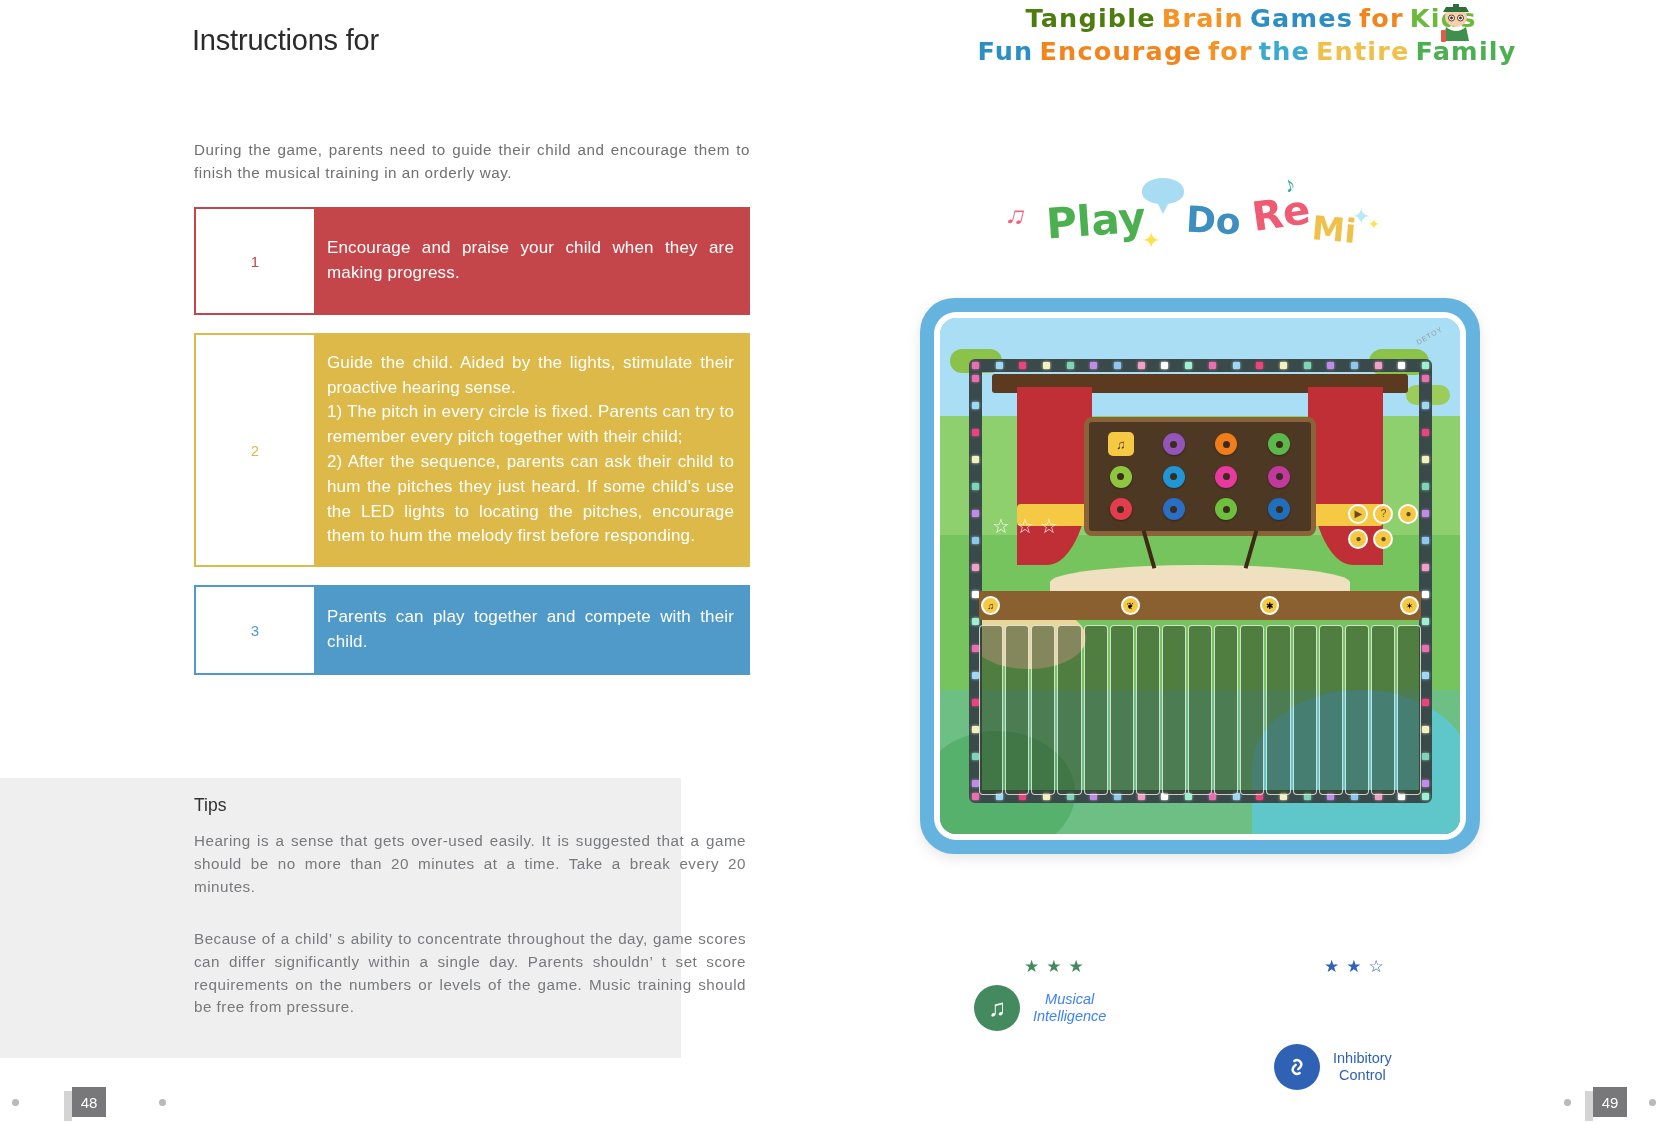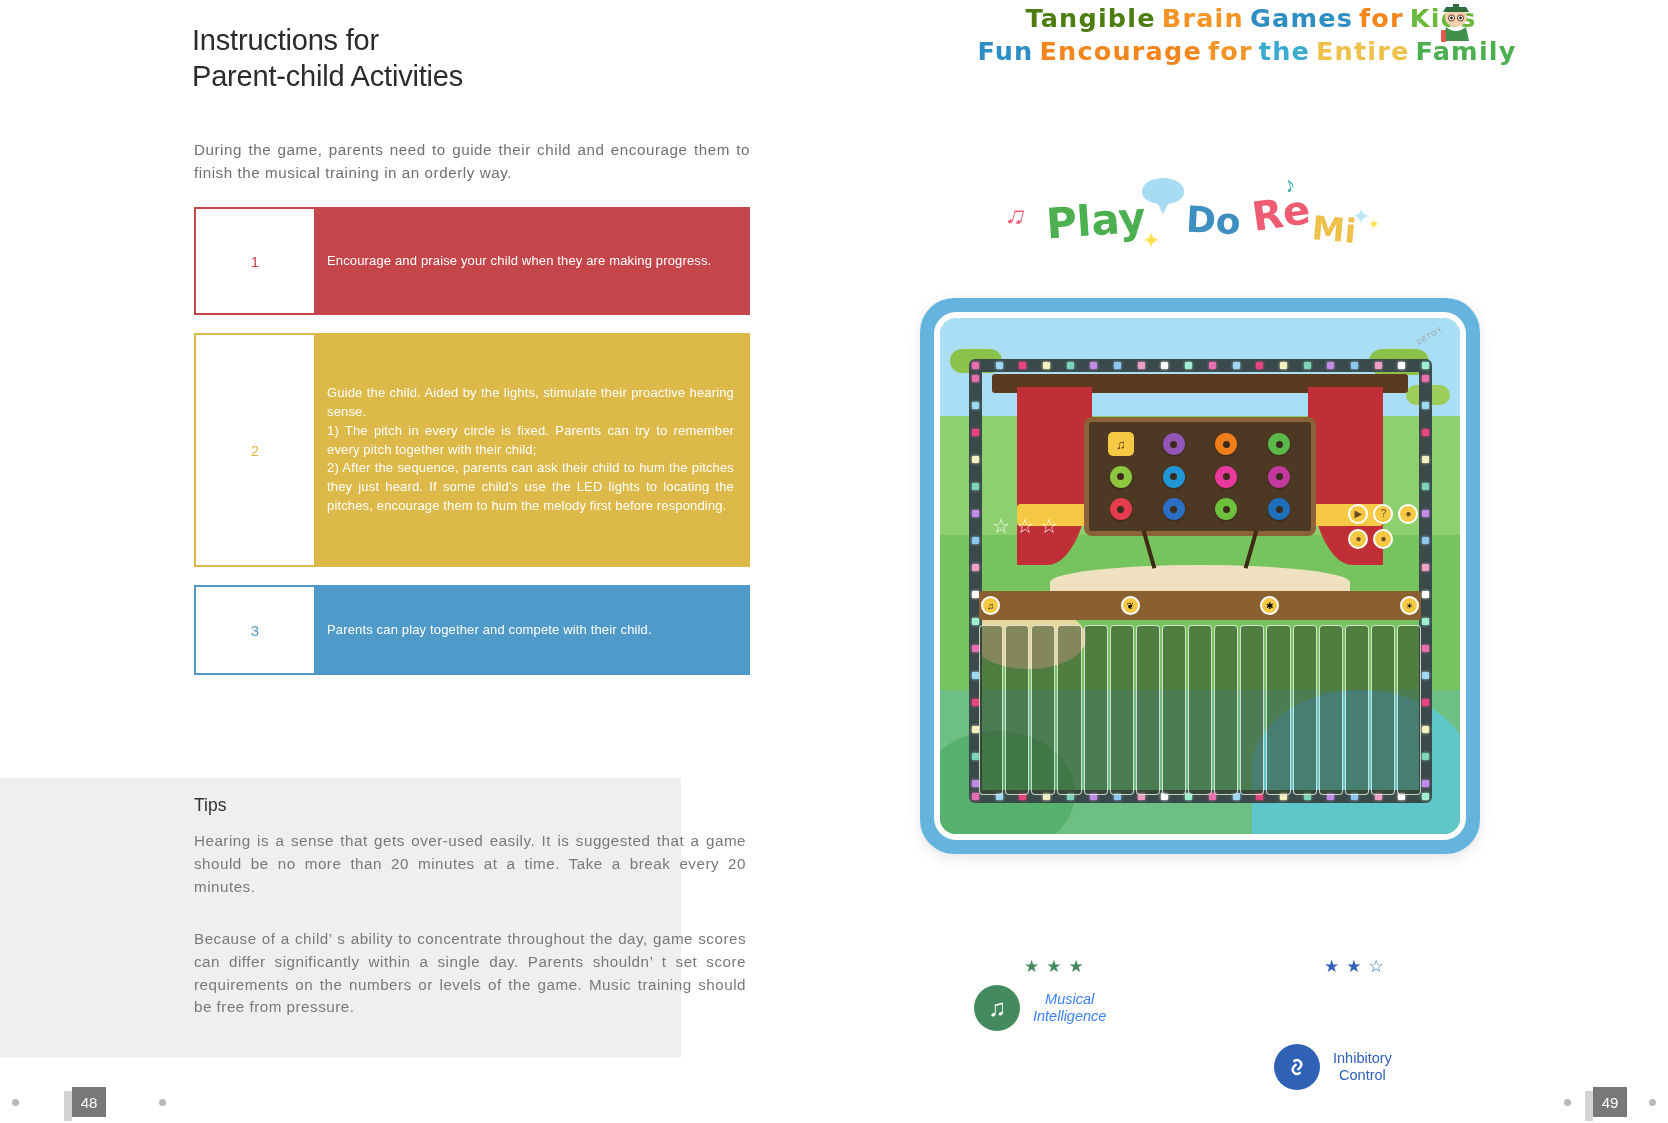--- a/index.html
+++ b/index.html
@@ -61,21 +61,21 @@
     background: #ffffff;
     display: flex;
     align-items: center;
     justify-content: center;
     font-size: 15px;
     box-sizing: border-box;
   }
   .instr-text {
     flex: 1 1 auto;
     color: #ffffff;
-    font-size: 13px;
+    font-size: 17px;
     line-height: 1.46;
     padding: 12px 14px 12px 13px;
     display: flex;
     flex-direction: column;
     justify-content: center;
     text-align: justify;
     text-justify: inter-word;
     box-sizing: border-box;
     letter-spacing: 0.15px;
   }
@@ -440,21 +440,20 @@
   }
   #footer-right .page-num::before { left: -8px; }
 </style>
 </head>
 <body>
 
 <div id="left-page">
 
   <h1 id="page-title">
     <span class="line">Instructions for</span>
-    <span class="line">Parent-child Activities</span>
   </h1>
 
   <p id="intro-paragraph">During the game, parents need to guide their child and encourage them to finish the musical training in an orderly way.</p>
 
   <div class="instr-row" id="instr-row-1" style="background: rgb(196, 70, 74); border-color: rgb(196, 70, 74);">
     <div class="instr-num" style="color: rgb(196, 70, 74);">1</div>
     <div class="instr-text">
       <p>Encourage and praise your child when they are making progress.</p>
     </div>
   </div>

